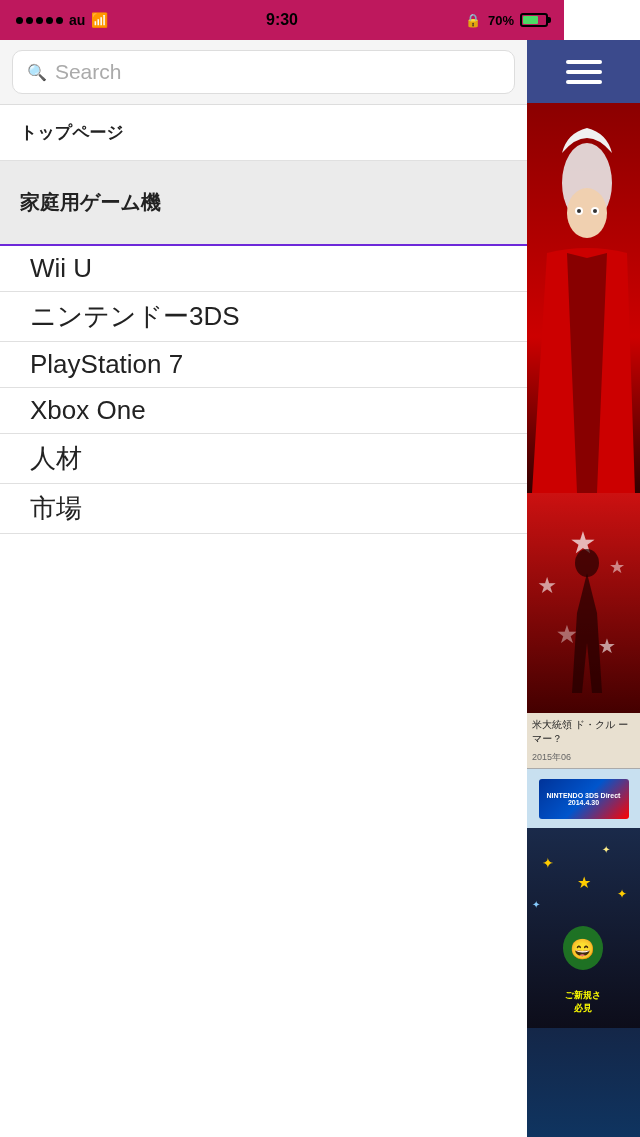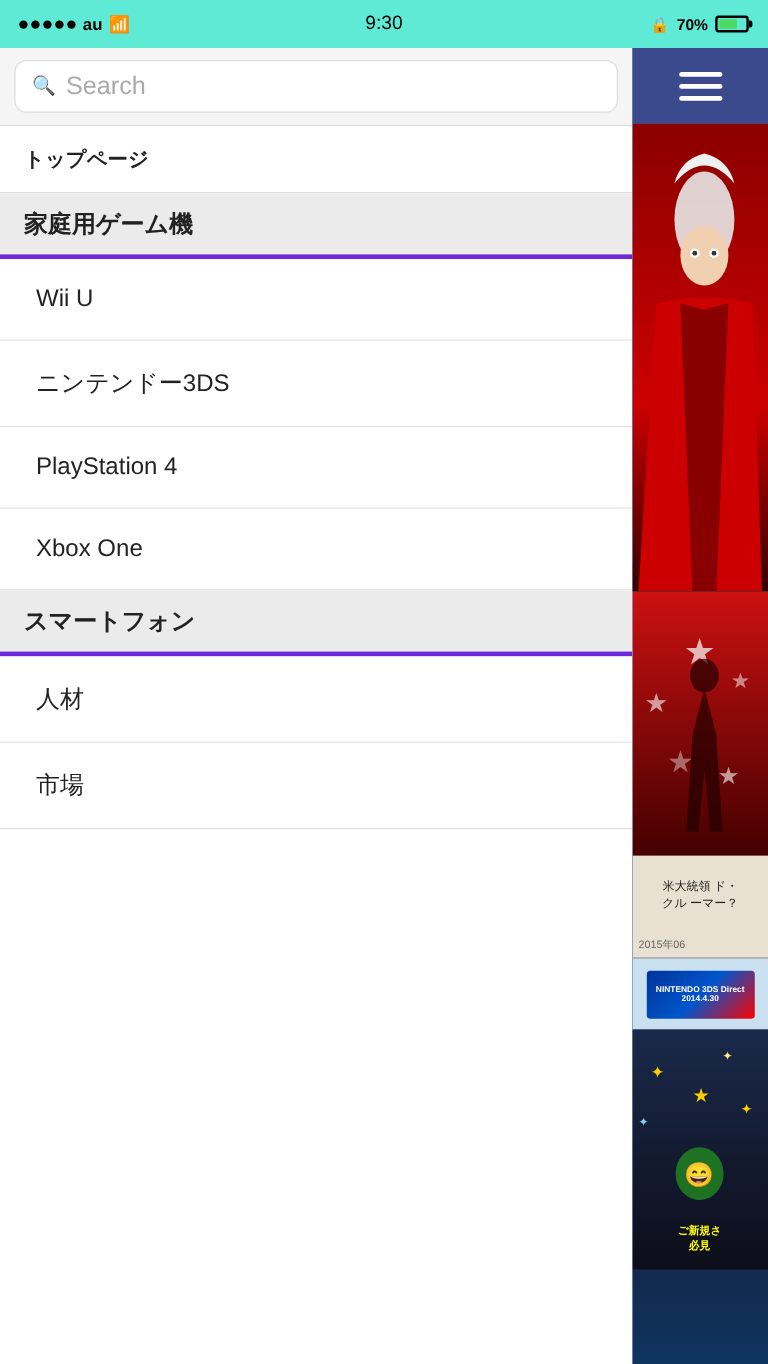--- a/index.html
+++ b/index.html
@@ -8,23 +8,23 @@
       width: 640px;
       height: 1137px;
       font-family: -apple-system, 'Helvetica Neue', Arial, sans-serif;
       background: #fff;
       overflow: hidden;
       position: relative;
     }
 
     
     .status-bar {
-      width: 640px;
+      width: 564px;
       height: 40px;
-      background: #5eead4;
+      background: #be185d;
       display: flex;
       align-items: center;
       justify-content: space-between;
       padding: 0 16px;
       font-size: 14px;
       font-weight: 600;
       color: #000;
       position: relative;
     }
     .status-left {
@@ -41,21 +41,21 @@
       width: 7px;
       height: 7px;
       background: #000;
       border-radius: 50%;
     }
     .status-center {
       position: absolute;
       left: 50%;
       transform: translateX(-50%);
       font-size: 16px;
-      font-weight: 400;
+      font-weight: 700;
     }
     .status-right {
       display: flex;
       align-items: center;
       gap: 6px;
       font-size: 13px;
     }
     .battery-container {
       display: flex;
       align-items: center;
@@ -126,30 +126,30 @@
       color: #999;
       font-size: 16px;
     }
     .search-text {
       color: #aaa;
       font-size: 21px;
     }
 
     
     .nav-section-header {
-      padding: 12px 20px;
+      padding: 28px 20px;
       background: #ebebeb;
       font-size: 20px;
       font-weight: 700;
       color: #222;
-      border-bottom: 4px solid #6d28d9;
+      border-bottom: 2px solid #6d28d9;
     }
     .nav-item {
-      padding: 22px 30px;
-      font-size: 20px;
+      padding: 7px 30px;
+      font-size: 26px;
       color: #222;
       border-bottom: 1px solid #e0e0e0;
       background: #fff;
       cursor: pointer;
     }
 
     
     .right-panel {
       width: 113px;
       height: 1097px;
@@ -228,25 +228,24 @@
       overflow: hidden;
     }
     .right-image-2-img {
       width: 113px;
       height: 220px;
       background: linear-gradient(180deg, #cc0000 0%, #800000 50%, #333 100%);
       position: relative;
       overflow: hidden;
     }
     .right-image-2-text {
-      padding: 20px;
+      padding: 5px;
       font-size: 10px;
       color: #222;
       line-height: 1.4;
-      text-align: center;
     }
     .right-image-2-date {
       padding: 0 5px 4px;
       font-size: 9px;
       color: #666;
     }
 
     .right-image-3 {
       width: 113px;
       height: 60px;
@@ -320,24 +319,23 @@
         <span class="search-icon-sym">🔍</span>
         <span class="search-text">Search</span>
       </div>
     </div>
 
     <div class="nav-item" style="font-size:17px; font-weight:600; padding: 16px 20px;">トップページ</div>
 
     <div class="nav-section-header">家庭用ゲーム機</div>
     <div class="nav-item">Wii U</div>
     <div class="nav-item">ニンテンドー3DS</div>
-    <div class="nav-item">PlayStation 4</div>
+    <div class="nav-item">PlayStation 7</div>
     <div class="nav-item">Xbox One</div>
 
-    <div class="nav-section-header">スマートフォン</div>
 
     <div class="nav-item">人材</div>
     <div class="nav-item">市場</div>
 
   </div>
 
   <div class="right-panel">
 
     <div class="hamburger-btn">
       <div class="hamburger-line"></div>

